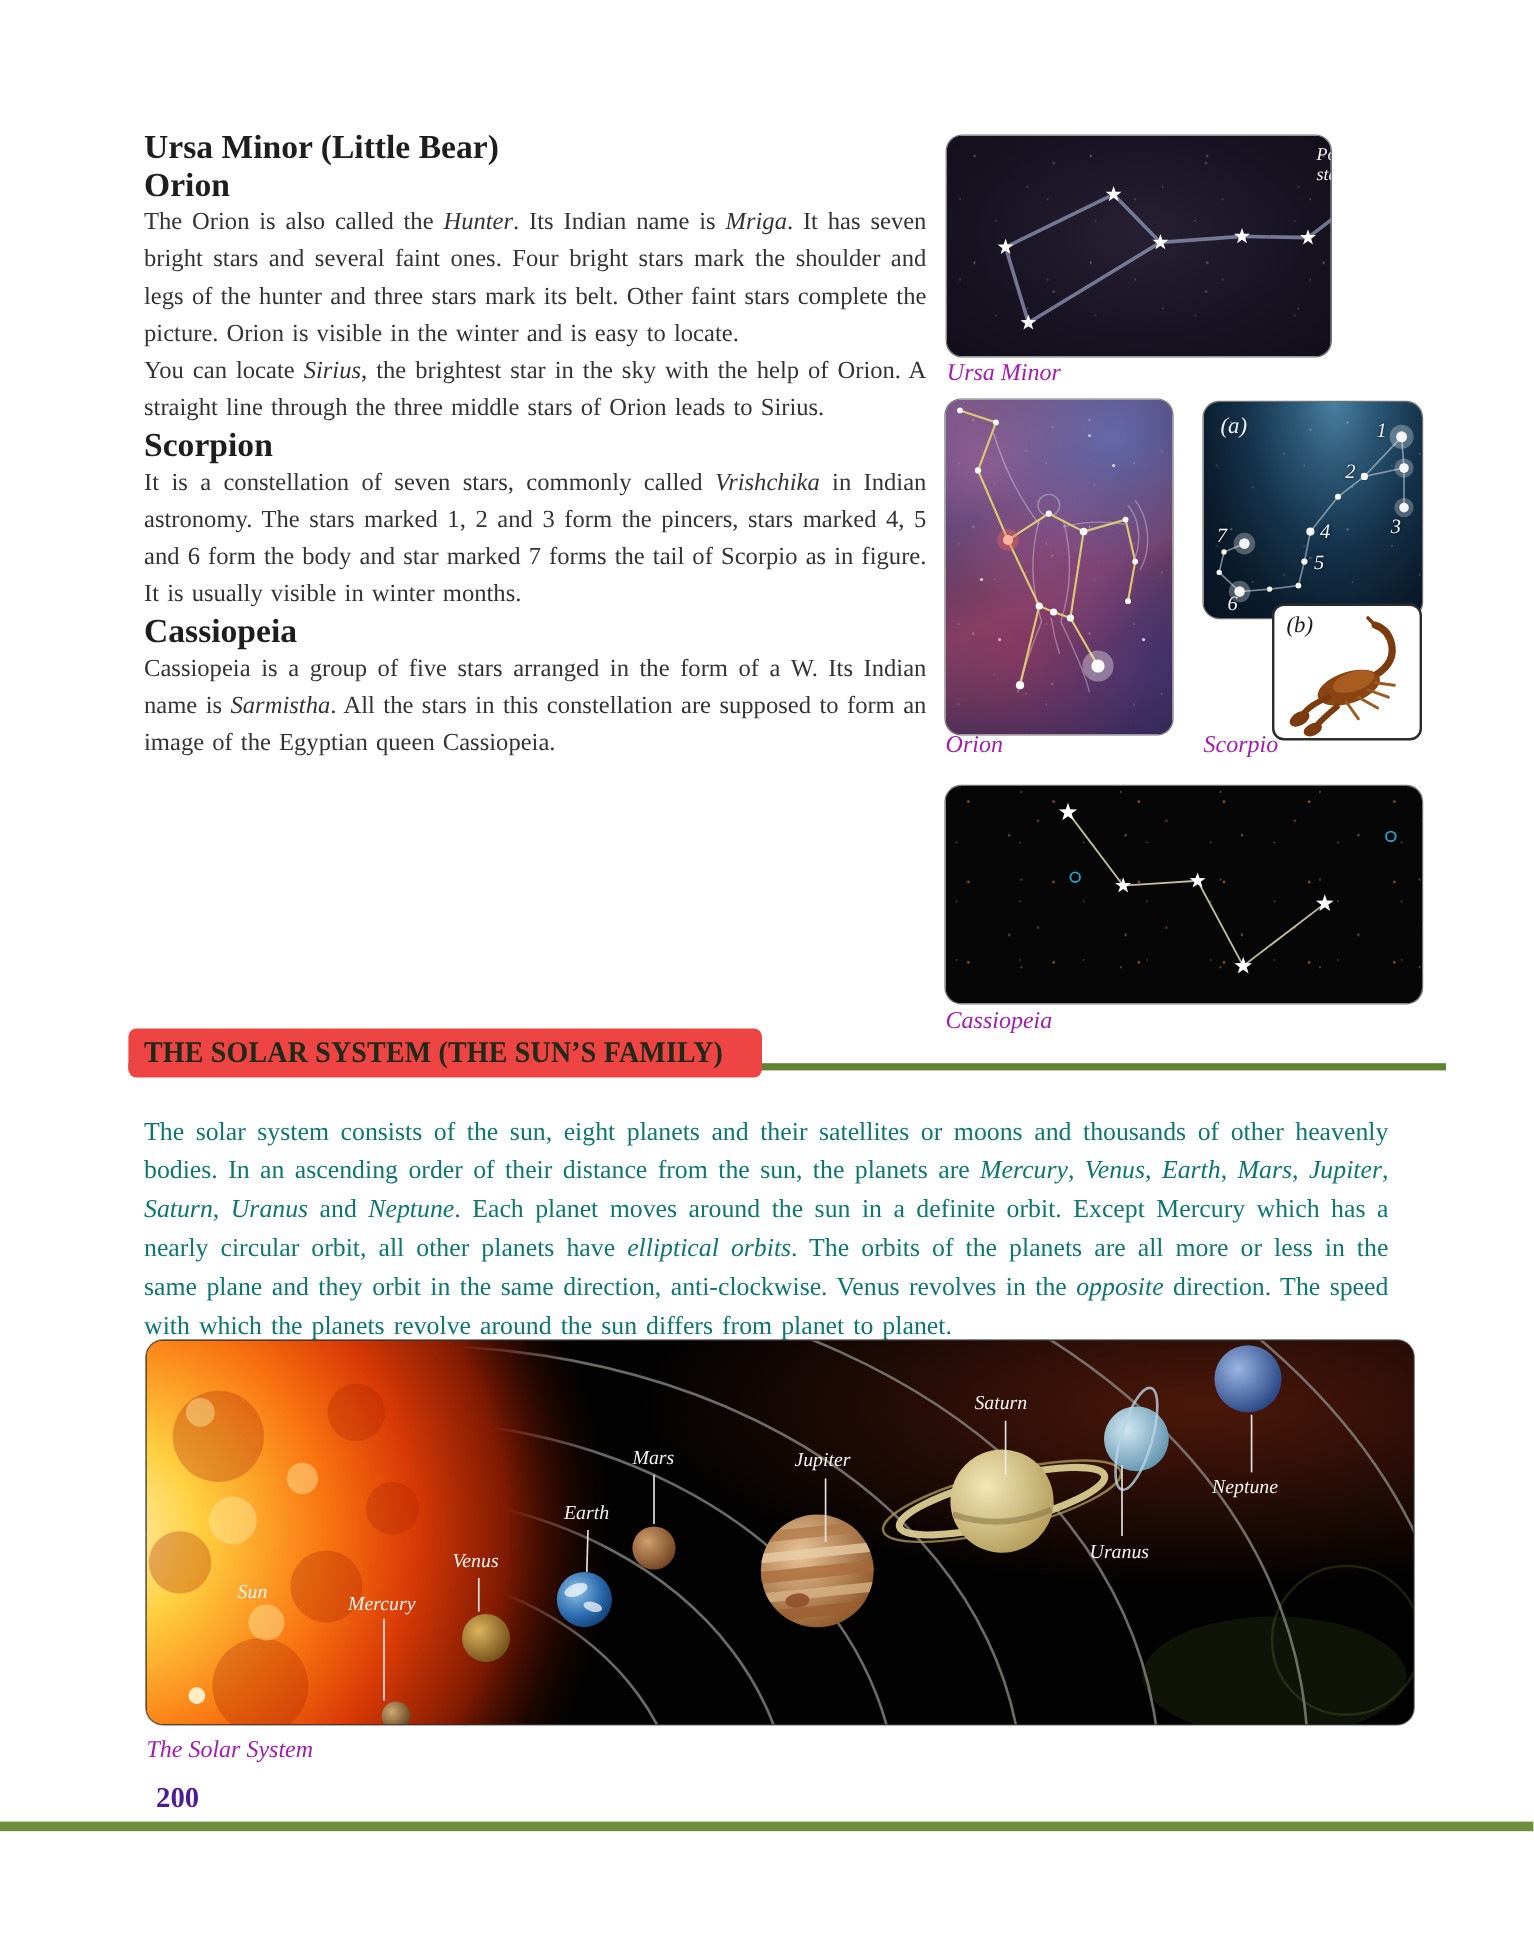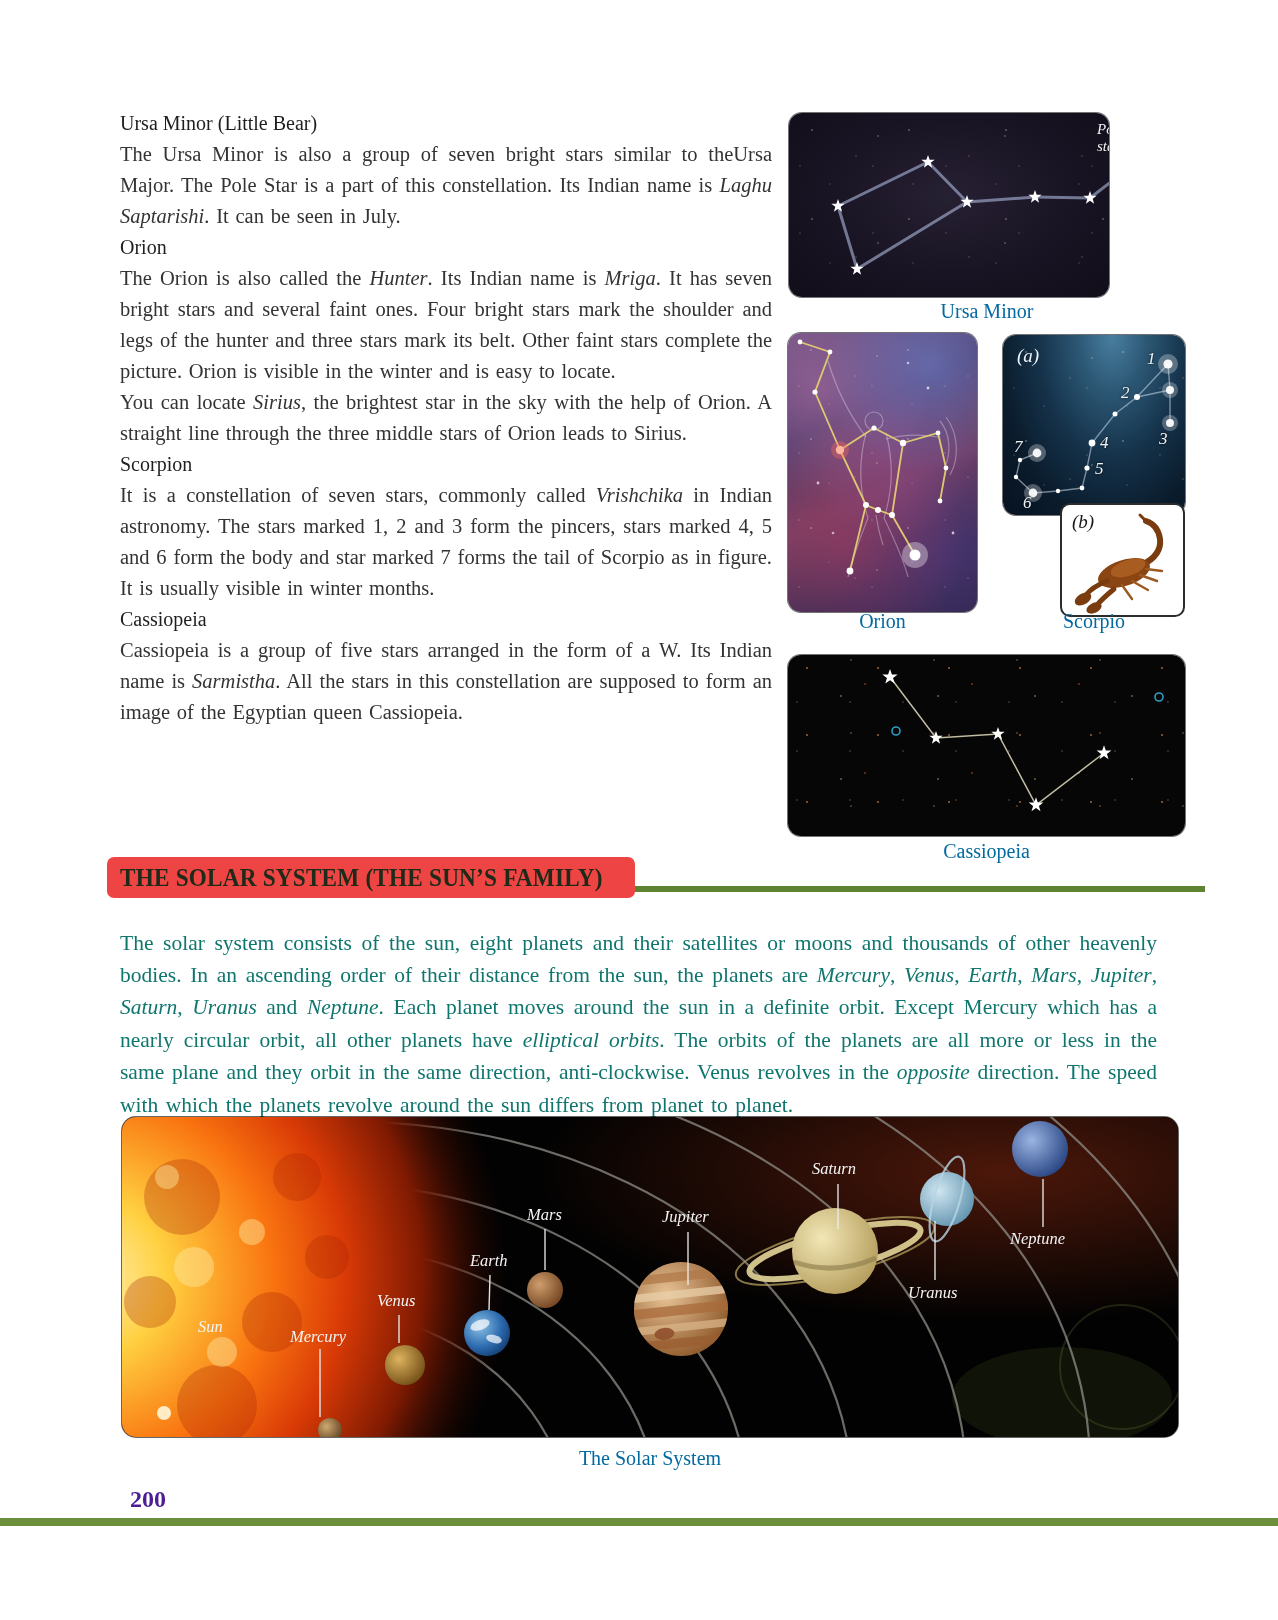--- a/index.html
+++ b/index.html
@@ -3,21 +3,21 @@
 <meta charset="utf-8">
 <style>
   html,body{margin:0;padding:0;}
   body{
     width:1278px;height:1620px;position:relative;background:#ffffff;
     font-family:"Liberation Serif", serif;color:#2b2b2b;overflow:hidden;
   }
   .abs{position:absolute;}
   
   #text-col{left:120px;top:108px;width:652px;}
-  #text-col h3{font-size:20px;line-height:31px;margin:0;color:#1e1e1e;font-weight:normal;}
+  #text-col h3{font-size:28px;line-height:31px;margin:0;color:#1e1e1e;font-weight:bold;}
   #text-col p{font-size:20.5px;line-height:31px;margin:0;text-align:justify;word-spacing:.08em;color:#333;}
   
   #sec-rule{left:107px;top:886px;width:1098px;height:6px;background:#5f8233;}
   #sec-box{left:107px;top:857px;width:528px;height:41px;background:#ef4444;border-radius:7px;}
   #sec-box span{display:block;padding:7px 0 0 14px;font-size:25px;font-weight:bold;color:#202a18;
     white-space:nowrap;transform:scaleX(.93);transform-origin:left center;letter-spacing:.2px;}
   
   #solar-para{left:120px;top:905px;width:1037px;font-size:21.5px;line-height:32.4px;
     text-align:justify;word-spacing:.1em;color:#0f766e;}
   
@@ -46,34 +46,33 @@
       radial-gradient(circle at 30% 75%, rgba(175,60,95,.5), transparent 48%),
       radial-gradient(circle at 80% 80%, rgba(80,60,135,.5), transparent 50%),
       linear-gradient(155deg, #6a5280 0%, #4a3a68 30%, #713f63 55%, #3c2c55 80%, #2c2244 100%);}
   #fig-scorpio-a .pnl-bg{background:radial-gradient(ellipse at 60% 0%, #4a7fa0 0%, #2c5875 22%, #15324a 48%, #0a1b2b 75%, #071220 100%);}
   #fig-cassiopeia .pnl-bg{background:#060606;}
   #fig-scorpio-b{background:#ffffff;border:2px solid #2c2c2c;border-radius:10px;box-shadow:none;overflow:hidden;}
   .pnl-svg{position:absolute;inset:0;}
   .sky-label{position:absolute;color:#f2f2f2;font-style:italic;font-size:15px;}
   .num-label{position:absolute;color:#eef3f7;font-style:italic;font-size:17px;text-shadow:0 0 3px rgba(0,0,0,.8);}
   .ab-label{position:absolute;font-style:italic;font-size:19px;}
-  .cap{position:absolute;font-size:20px;color:#0369a1;text-align:center;}
+  .cap{position:absolute;font-style:italic;font-size:20px;color:#a21caf;text-align:left;}
   
   #fig-solar{left:122px;top:1117px;width:1056px;height:320px;border-radius:14px;background:#000;
     overflow:hidden;position:absolute;box-shadow:0 0 0 1px rgba(0,0,0,.6);}
   .pl-label{position:absolute;color:#f4f4f4;font-style:italic;font-size:16.5px;white-space:nowrap;}
   #page-num{left:130px;top:1486px;font-size:24px;color:#4c1d95;font-weight:bold;}
   #footer-bar{left:0;top:1518px;width:1278px;height:8px;background:#6d8f3c;}
 </style>
 </head>
 <body>
 
 <div id="text-col" class="abs">
   <h3>Ursa Minor (Little Bear)</h3>
-  <p><span>The Ursa Minor is also a group of seven bright stars similar to theUrsa Major. The Pole Star is a part of this constellation. Its Indian name is </span><i>Laghu Saptarishi</i><span>. It can be seen in July.</span></p>
   <h3>Orion</h3>
   <p><span>The Orion is also called the </span><i>Hunter</i><span>. Its Indian name is </span><i>Mriga</i><span>. It has seven bright stars and several faint ones. Four bright stars mark the shoulder and legs of the hunter and three stars mark its belt. Other faint stars complete the picture. Orion is visible in the winter and is easy to locate.</span></p>
   <p><span>You can locate </span><i>Sirius</i><span>, the brightest star in the sky with the help of Orion. A straight line through the three middle stars of Orion leads to Sirius.</span></p>
   <h3>Scorpion</h3>
   <p><span>It is a constellation of seven stars, commonly called </span><i>Vrishchika</i><span> in Indian astronomy. The stars marked 1, 2 and 3 form the pincers, stars marked 4, 5 and 6 form the body and star marked 7 forms the tail of Scorpio as in figure. It is usually visible in winter months.</span></p>
   <h3>Cassiopeia</h3>
   <p><span>Cassiopeia is a group of five stars arranged in the form of a W. Its Indian name is </span><i>Sarmistha</i><span>. All the stars in this constellation are supposed to form an image of the Egyptian queen Cassiopeia.</span></p>
 </div>
 
 <div id="fig-ursa" class="panel" style="left:789px;top:113px;width:320px;height:184px;text-decoration:underline;">

